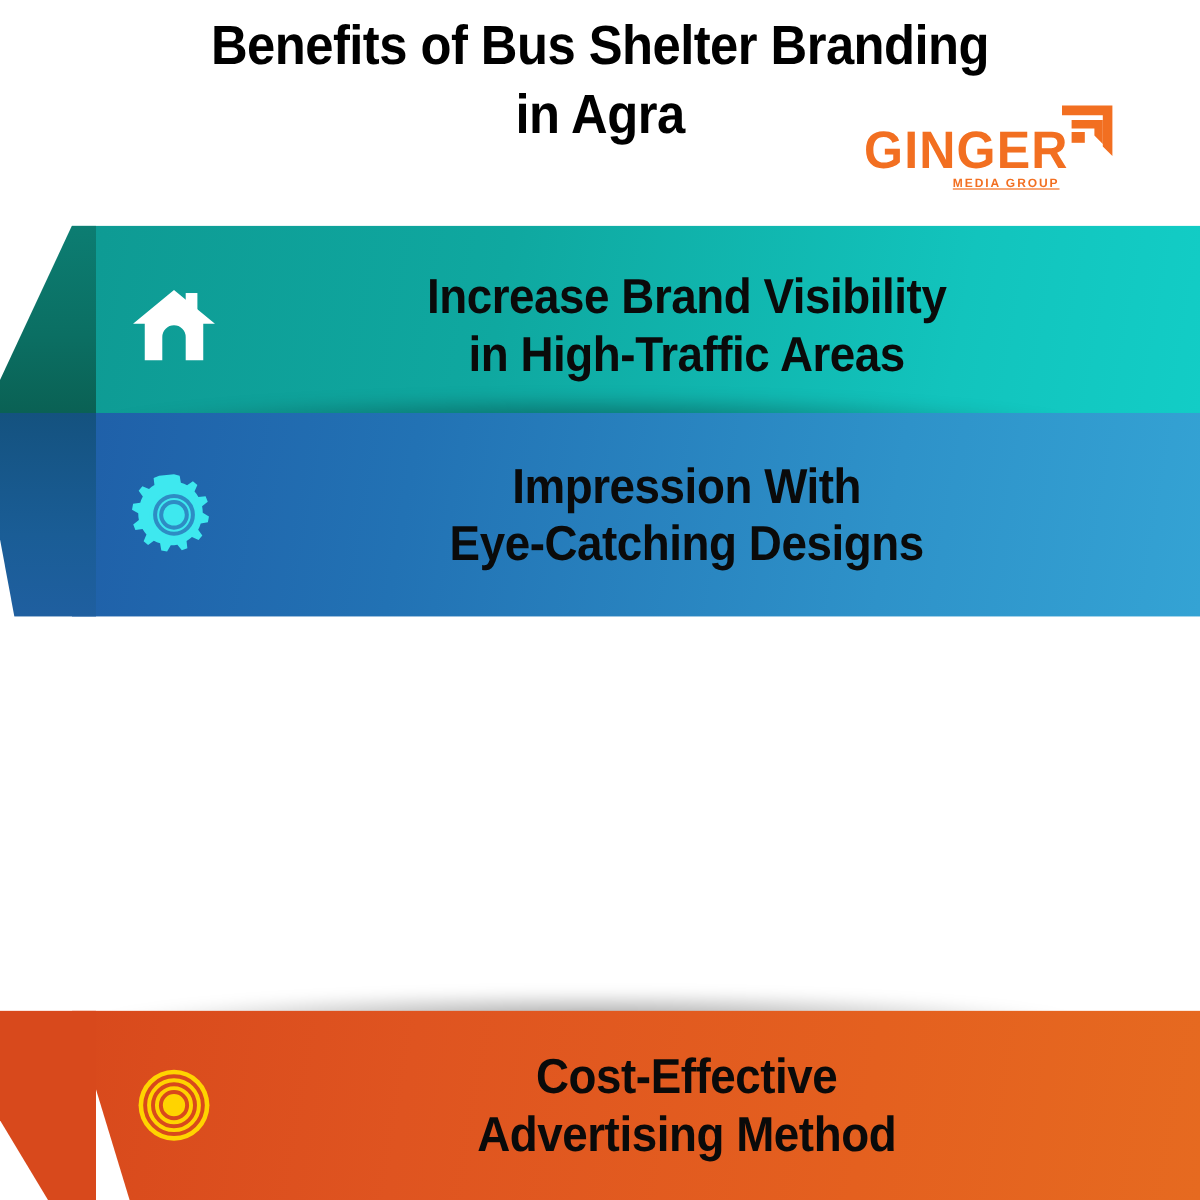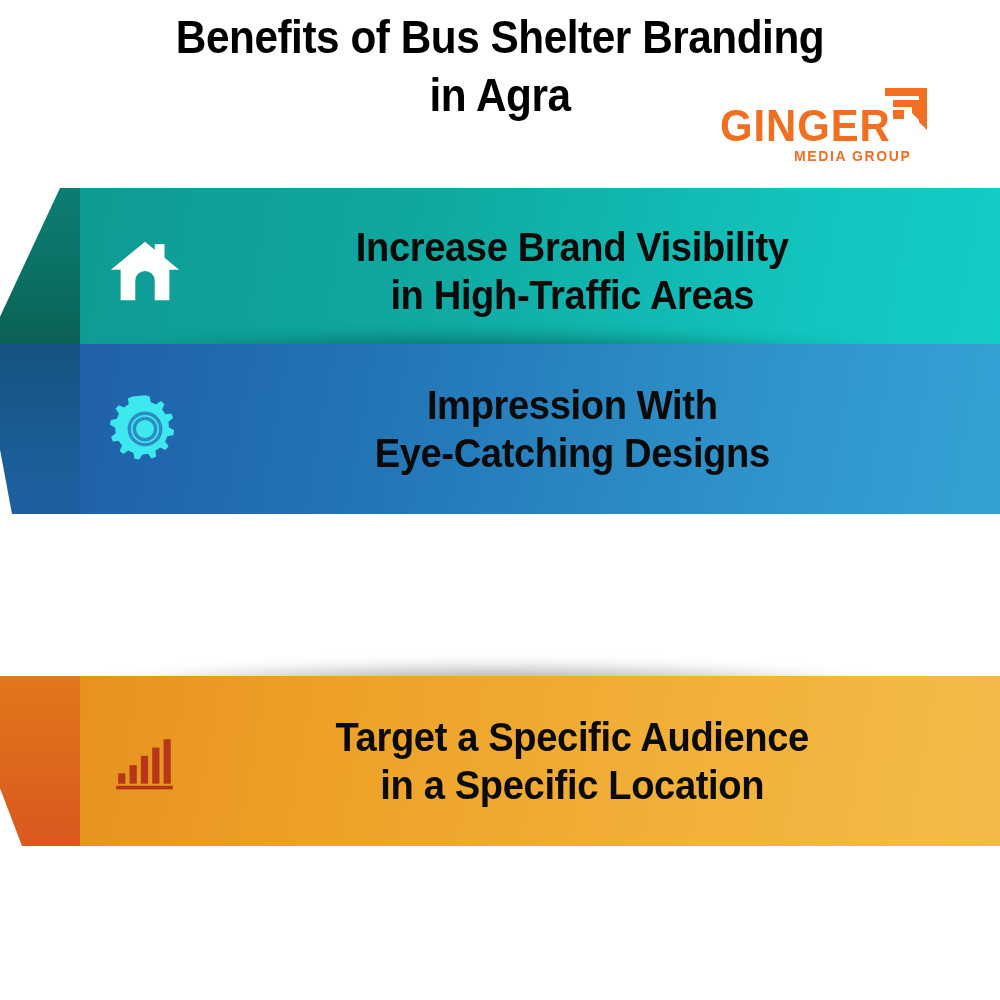--- a/index.html
+++ b/index.html
@@ -41,23 +41,24 @@
     line-height:44px;
     letter-spacing:1px;
     color:#f26f21;
     transform:scaleX(0.95);
     transform-origin:left top;
   }
   .logo-sub{
     position:absolute;left:74px;top:62px;
     font-family:"Liberation Sans", sans-serif;
     font-weight:bold;
-    font-size:14px;
+    font-size:10px;
     letter-spacing:1.6px;
     color:#f26f21;
+    text-decoration:underline;
   }
   .logo-mark{
     position:absolute;left:163px;top:0px;width:46px;height:46px;
   }
 
   
   .stack{
     position:absolute;left:0;top:180px;width:1000px;height:820px;padding-left:24px;
   }
   .band{
@@ -195,36 +196,33 @@
           <circle cx="32" cy="32" r="9.5" fill="none" stroke="#2e8cc4" stroke-width="3"></circle>
           <circle cx="32" cy="32" r="6" fill="#3ee8ef"></circle>
         </svg>
       </div>
       <div class="band-text">Impression With
 Eye-Catching Designs</div>
     </div>
   </div>
 
 
-  <div class="band" id="band-3">
+
+  <div class="band" id="band-4">
     <div class="band-shadow"></div>
     <div class="face"></div>
     <div class="side"></div>
     <div class="band-inner">
       <div class="icon-slot">
-        <svg class="icon-svg" width="66" height="66" viewBox="0 0 64 64">
-          <g fill="#b5361a">
-            <rect x="6" y="44" width="7" height="10"></rect>
-            <rect x="17" y="36" width="7" height="18"></rect>
-            <rect x="28" y="27" width="7" height="27"></rect>
-            <rect x="39" y="19" width="7" height="35"></rect>
-            <rect x="50" y="11" width="7" height="43"></rect>
-            <rect x="4" y="56" width="55" height="3.5"></rect>
-          </g>
+        <svg class="icon-svg" width="70" height="70" viewBox="0 0 64 64">
+          <circle cx="32" cy="32" r="27" fill="#ffd400"></circle>
+          <circle cx="32" cy="32" r="22" fill="none" stroke="#d8491c" stroke-width="3"></circle>
+          <circle cx="32" cy="32" r="16" fill="none" stroke="#d8491c" stroke-width="3"></circle>
+          <circle cx="32" cy="32" r="10" fill="none" stroke="#d8491c" stroke-width="3"></circle>
+          <circle cx="32" cy="32" r="5" fill="#ffd400"></circle>
         </svg>
       </div>
-      <div class="band-text">Target a Specific Audience
-in a Specific Location</div>
+      <div class="band-text">Cost-Effective
+Advertising Method</div>
     </div>
   </div>
 
-
 </div>
 
 </body></html>

